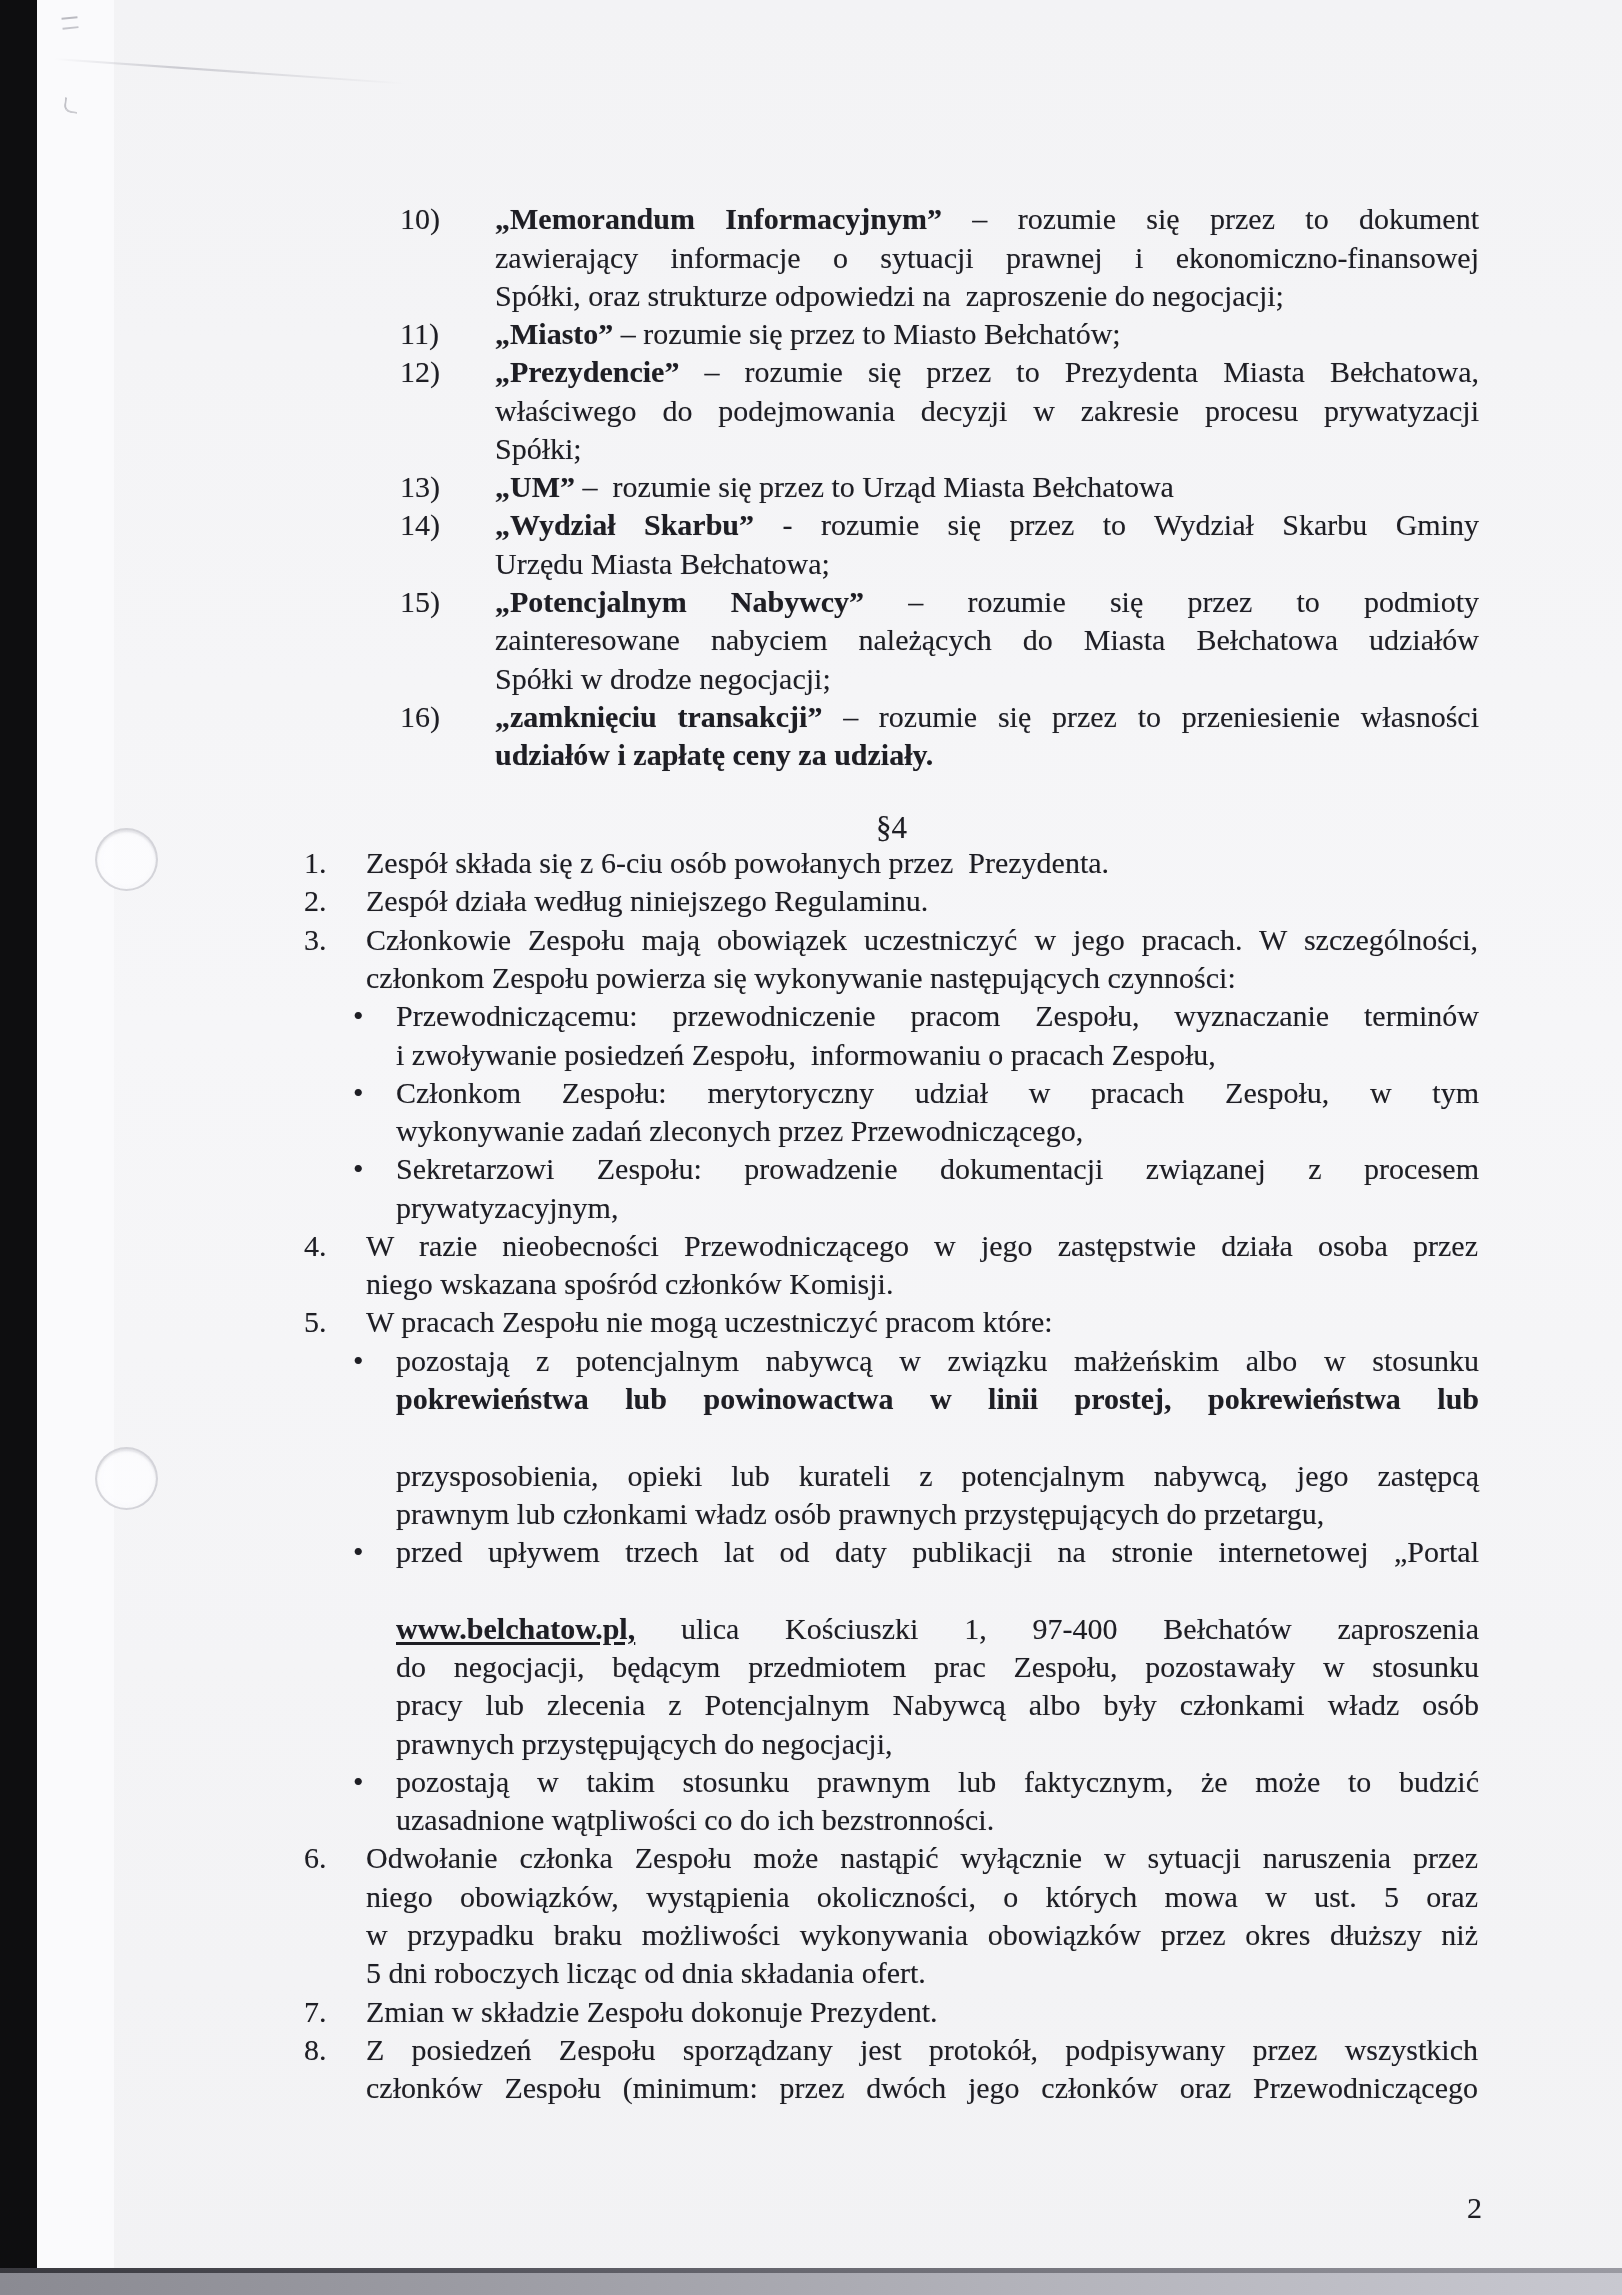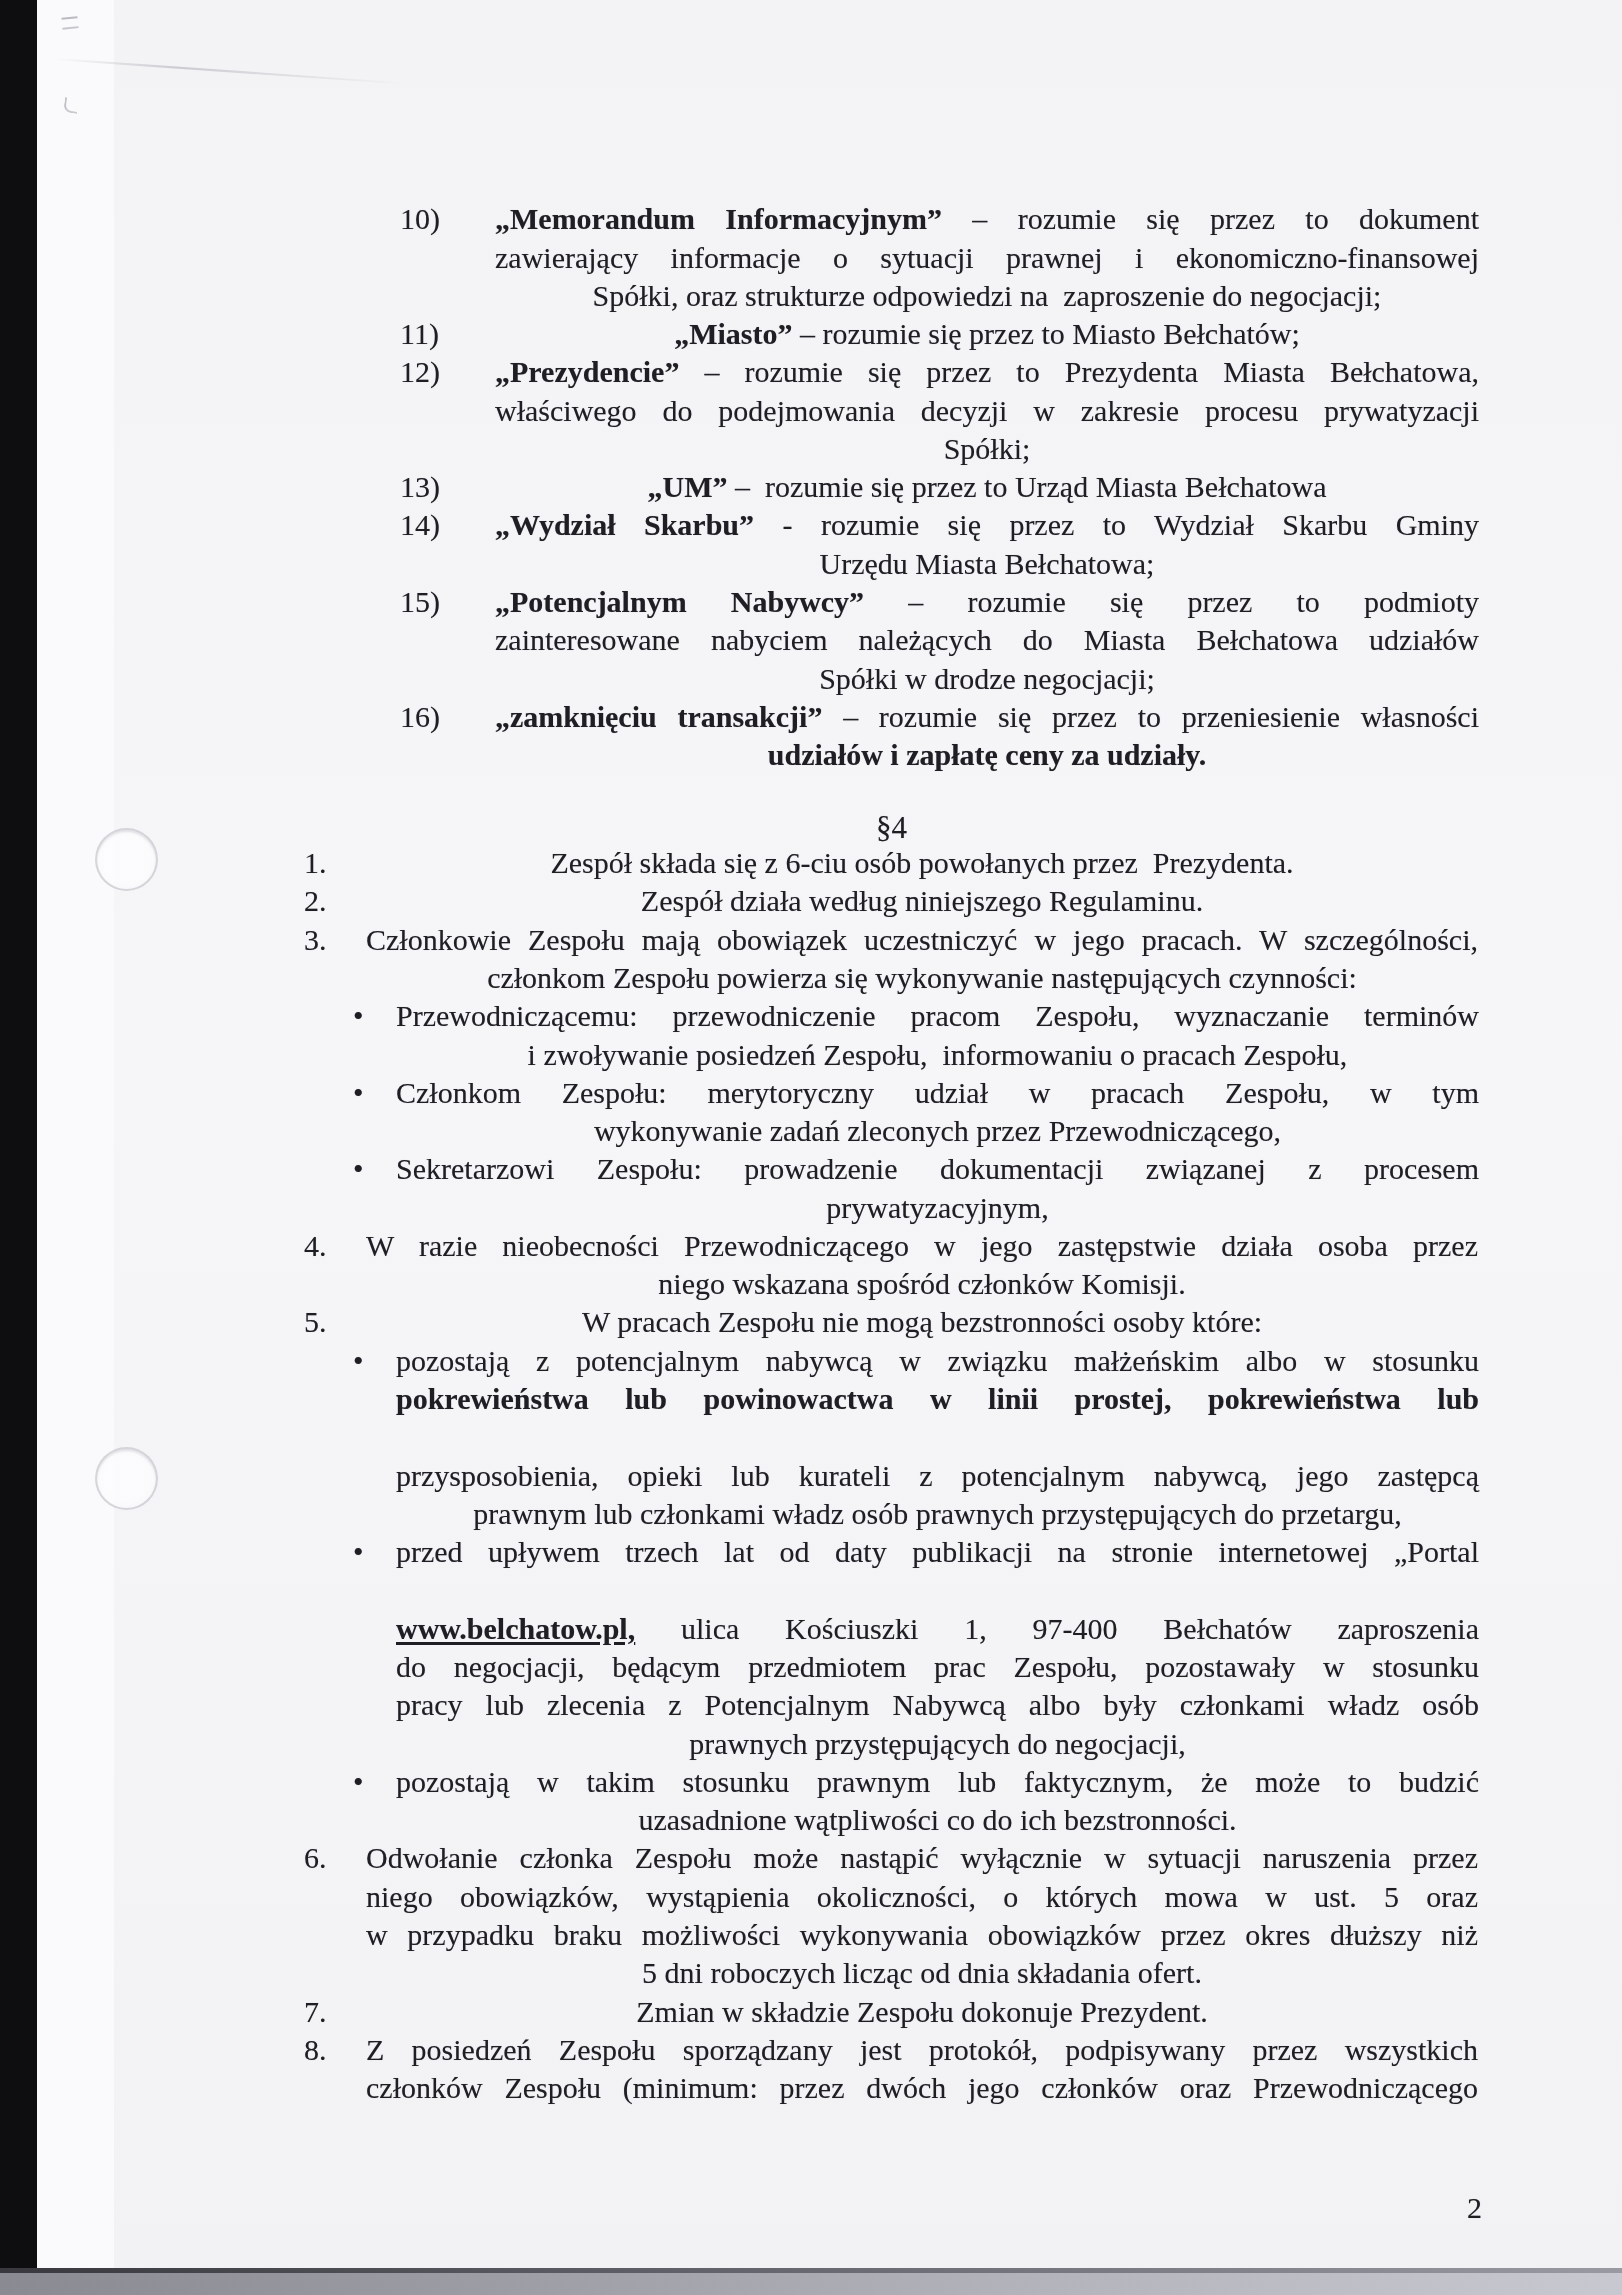--- a/index.html
+++ b/index.html
@@ -21,21 +21,21 @@
   .pencil-2{left:64px;top:98px;width:11.8px;height:13px;
     border-left:2px solid rgba(110,110,122,.40);border-bottom:2px solid rgba(110,110,122,.34);
     border-radius:0 0 0 7.9px;transform:rotate(8deg);}
   .hole{position:absolute;width:59px;height:59px;border-radius:50%;
     border:2px solid rgba(125,125,138,.30);
     background:radial-gradient(circle,rgba(252,252,254,.85) 55%,rgba(244,244,248,.2));
     box-shadow:inset 0 2px 2px rgba(120,120,132,.18);}
   .hole-1{left:95px;top:828px;}
   .hole-2{left:95px;top:1447px;}
   .line{position:absolute;height:39px;font-size:30px;line-height:38px;
-    text-shadow:0 0 0.7px rgba(28,28,40,.38);text-align:center;}
+    text-shadow:0 0 0.7px rgba(28,28,40,.38);}
   .just{text-align:justify;text-align-last:justify;}
   .marker{position:absolute;height:39px;font-size:30px;line-height:38px;
     text-shadow:0 0 0.7px rgba(28,28,40,.38);}
   .b{font-weight:bold;}
   .u{text-decoration:underline;text-decoration-thickness:2.6px;text-underline-offset:3.3px;}
   .sec-header{position:absolute;left:304px;top:809px;width:1175px;text-align:center;
     font-size:31px;line-height:38px;text-shadow:0 0 0.7px rgba(28,28,40,.38);}
   .page-number{position:absolute;left:1374px;top:2189px;width:108px;text-align:right;
     font-size:30px;line-height:38px;text-shadow:0 0 0.7px rgba(28,28,40,.38);}
   .band-line{position:absolute;left:0;top:2268px;width:1623px;height:5.2px;
@@ -95,21 +95,21 @@
     <div class="marker" style="left: 353px; top: 1074px;">•</div>
     <div class="line just" style="left: 396px; top: 1074px; width: 1083px;"><span>Członkom Zespołu: merytoryczny udział w pracach Zespołu, w tym</span></div>
     <div class="line" style="left: 396px; top: 1112px; width: 1083px;"><span>wykonywanie zadań zleconych przez Przewodniczącego,</span></div>
     <div class="marker" style="left: 353px; top: 1150px;">•</div>
     <div class="line just" style="left: 396px; top: 1150px; width: 1083px;"><span>Sekretarzowi Zespołu: prowadzenie dokumentacji związanej z procesem</span></div>
     <div class="line" style="left: 396px; top: 1189px; width: 1083px;"><span>prywatyzacyjnym,</span></div>
     <div class="marker" style="left: 304px; top: 1227px;">4.</div>
     <div class="line just" style="left: 366px; top: 1227px; width: 1112px;"><span>W razie nieobecności Przewodniczącego w jego zastępstwie działa osoba przez</span></div>
     <div class="line" style="left: 366px; top: 1265px; width: 1112px;"><span>niego wskazana spośród członków Komisji.</span></div>
     <div class="marker" style="left: 304px; top: 1303px;">5.</div>
-    <div class="line" style="left: 366px; top: 1303px; width: 1112px;"><span>W pracach Zespołu nie mogą bezstronności osoby które:</span></div>
+    <div class="line" style="left: 366px; top: 1303px; width: 1112px;"><span>W pracach Zespołu nie mogą uczestniczyć pracom które:</span></div>
     <div class="marker" style="left: 353px; top: 1342px;">•</div>
     <div class="line just" style="left: 396px; top: 1342px; width: 1083px;"><span>pozostają z potencjalnym nabywcą w związku małżeńskim albo w stosunku</span></div>
     <div class="line just" style="left: 396px; top: 1380px; width: 1083px; font-weight: bold;"><span>pokrewieństwa lub powinowactwa w linii prostej, pokrewieństwa lub</span></div>
     <div class="line just" style="left: 396px; top: 1457px; width: 1083px;"><span>przysposobienia, opieki lub kurateli z potencjalnym nabywcą, jego zastępcą</span></div>
     <div class="line" style="left: 396px; top: 1495px; width: 1083px;"><span>prawnym lub członkami władz osób prawnych przystępujących do przetargu,</span></div>
     <div class="marker" style="left: 353px; top: 1533px;">•</div>
     <div class="line just" style="left: 396px; top: 1533px; width: 1083px;"><span>przed upływem trzech lat od daty publikacji na stronie internetowej „Portal</span></div>
     <div class="line just" style="left: 396px; top: 1610px; width: 1083px;"><span class="b u">www.belchatow.pl,</span><span> ulica Kościuszki 1, 97-400 Bełchatów zaproszenia</span></div>
     <div class="line just" style="left: 396px; top: 1648px; width: 1083px;"><span>do negocjacji, będącym przedmiotem prac Zespołu, pozostawały w stosunku</span></div>
     <div class="line just" style="left: 396px; top: 1686px; width: 1083px;"><span>pracy lub zlecenia z Potencjalnym Nabywcą albo były członkami władz osób</span></div>

